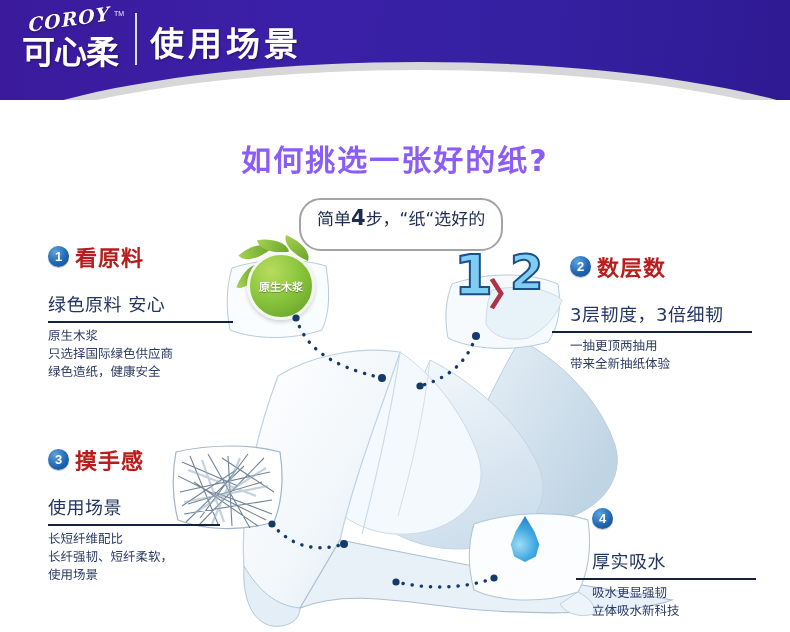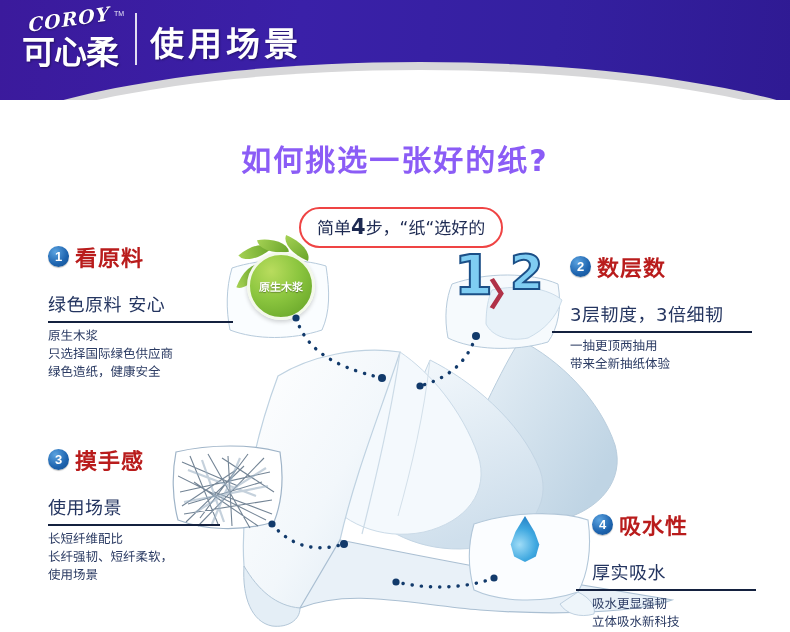--- a/index.html
+++ b/index.html
@@ -65,26 +65,25 @@
   
   .main-title {
     position:absolute; left:0; top:136px; width:790px;
     text-align:center;
     font-size:30px; font-weight:bold; color:#8b5cf6;
     letter-spacing:2px;
     font-family:"DejaVu Sans","Liberation Sans",sans-serif;
   }
   .pill {
     position:absolute; left:299px; top:198px;
-    padding:5px 16px 7px;
-    border:2px solid #ef4444; border-radius:22px;
+    padding:5px 16px 19px;
+    border:2px solid #a3a3a3; border-radius:22px;
     background:#ffffff;
     font-size:17px; color:#1d2a52; white-space:nowrap;
     font-family:"DejaVu Sans","Liberation Sans",sans-serif;
-    margin-top:9px;
   }
   .pill b { font-size:21px; }
 
   
   .sec { position:absolute; }
   .sec-head { display:flex; align-items:center; gap:6px; }
   .badge {
     width:21px; height:21px; border-radius:50%;
     background:radial-gradient(circle at 35% 28%,#5ba3e0 0%,#1d63ae 60%,#164f8c 100%);
     color:#ffffff; font-size:13px; font-weight:bold;
@@ -346,21 +345,20 @@
   <div class="sec-desc">
     <div>长短纤维配比</div>
     <div>长纤强韧、短纤柔软，</div>
     <div>使用场景</div>
   </div>
 </div>
 
 <div class="sec" id="sec4">
   <div class="sec-head">
     <div class="badge">4</div>
-    <div class="sec-title">吸水性</div>
   </div>
   <div class="sec-sub">厚实吸水</div>
   <div class="sec-rule"></div>
   <div class="sec-desc">
     <div>吸水更显强韧</div>
     <div>立体吸水新科技</div>
   </div>
 </div>
 
 </body></html>

